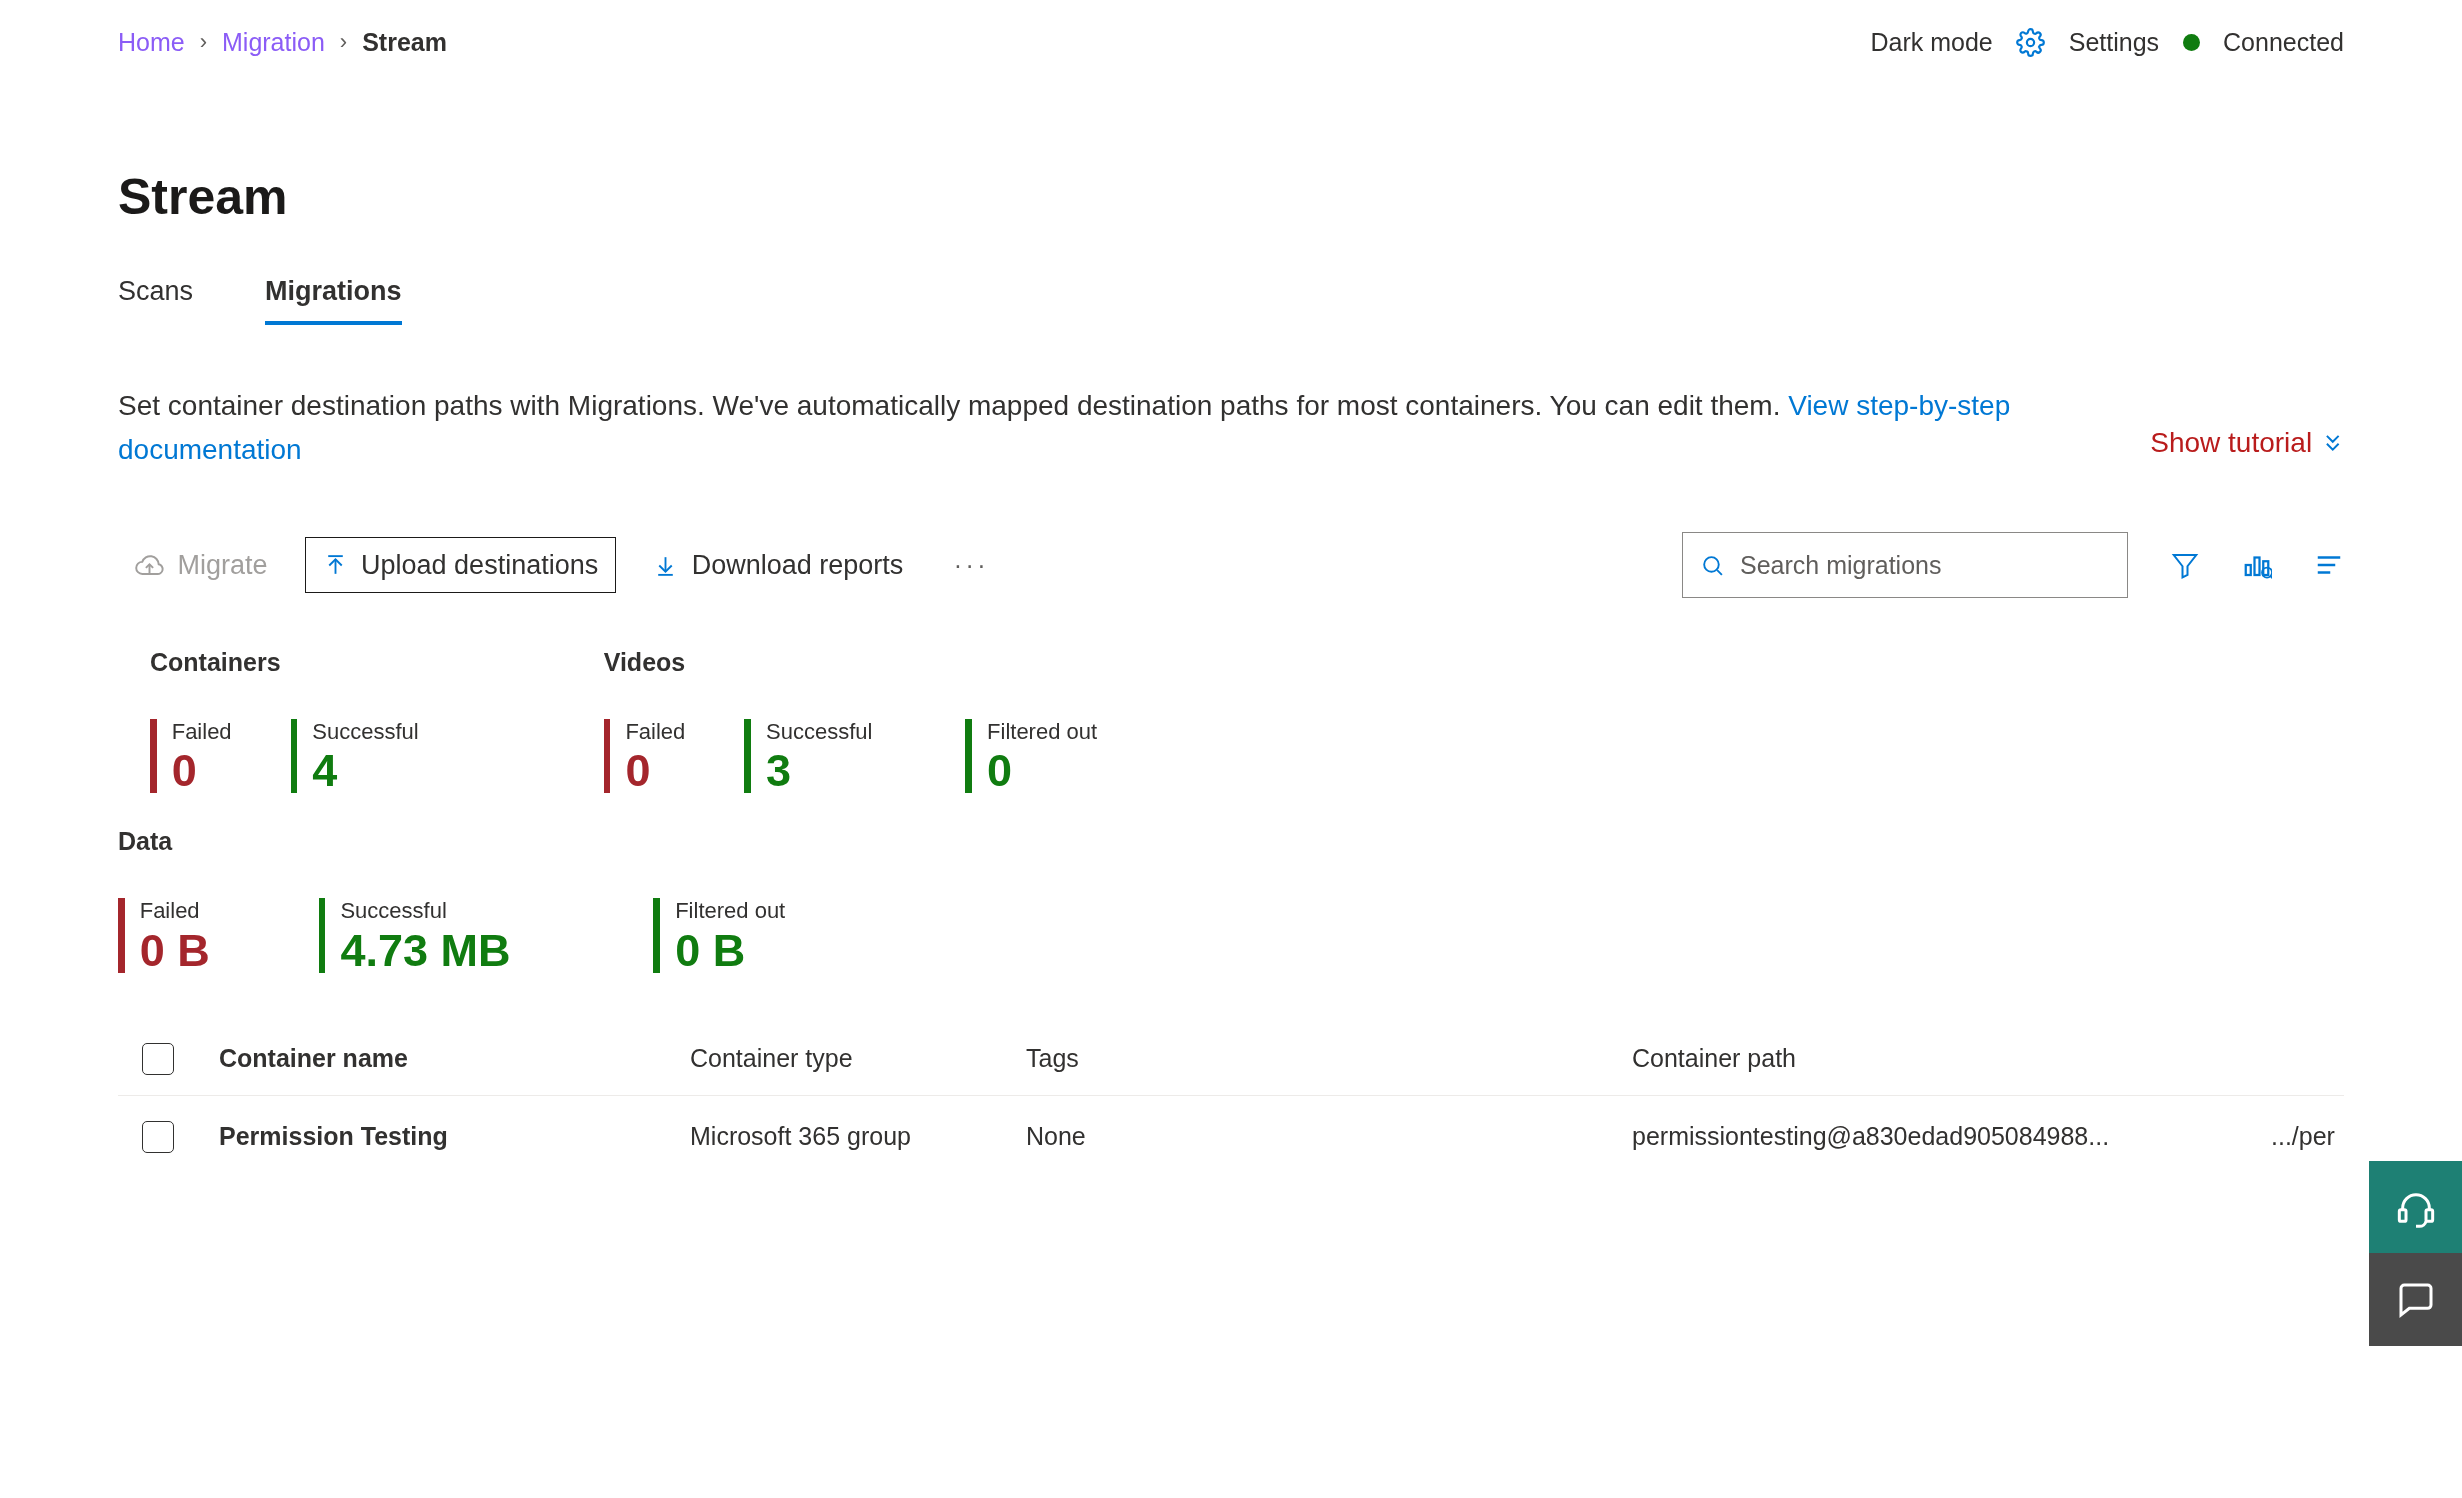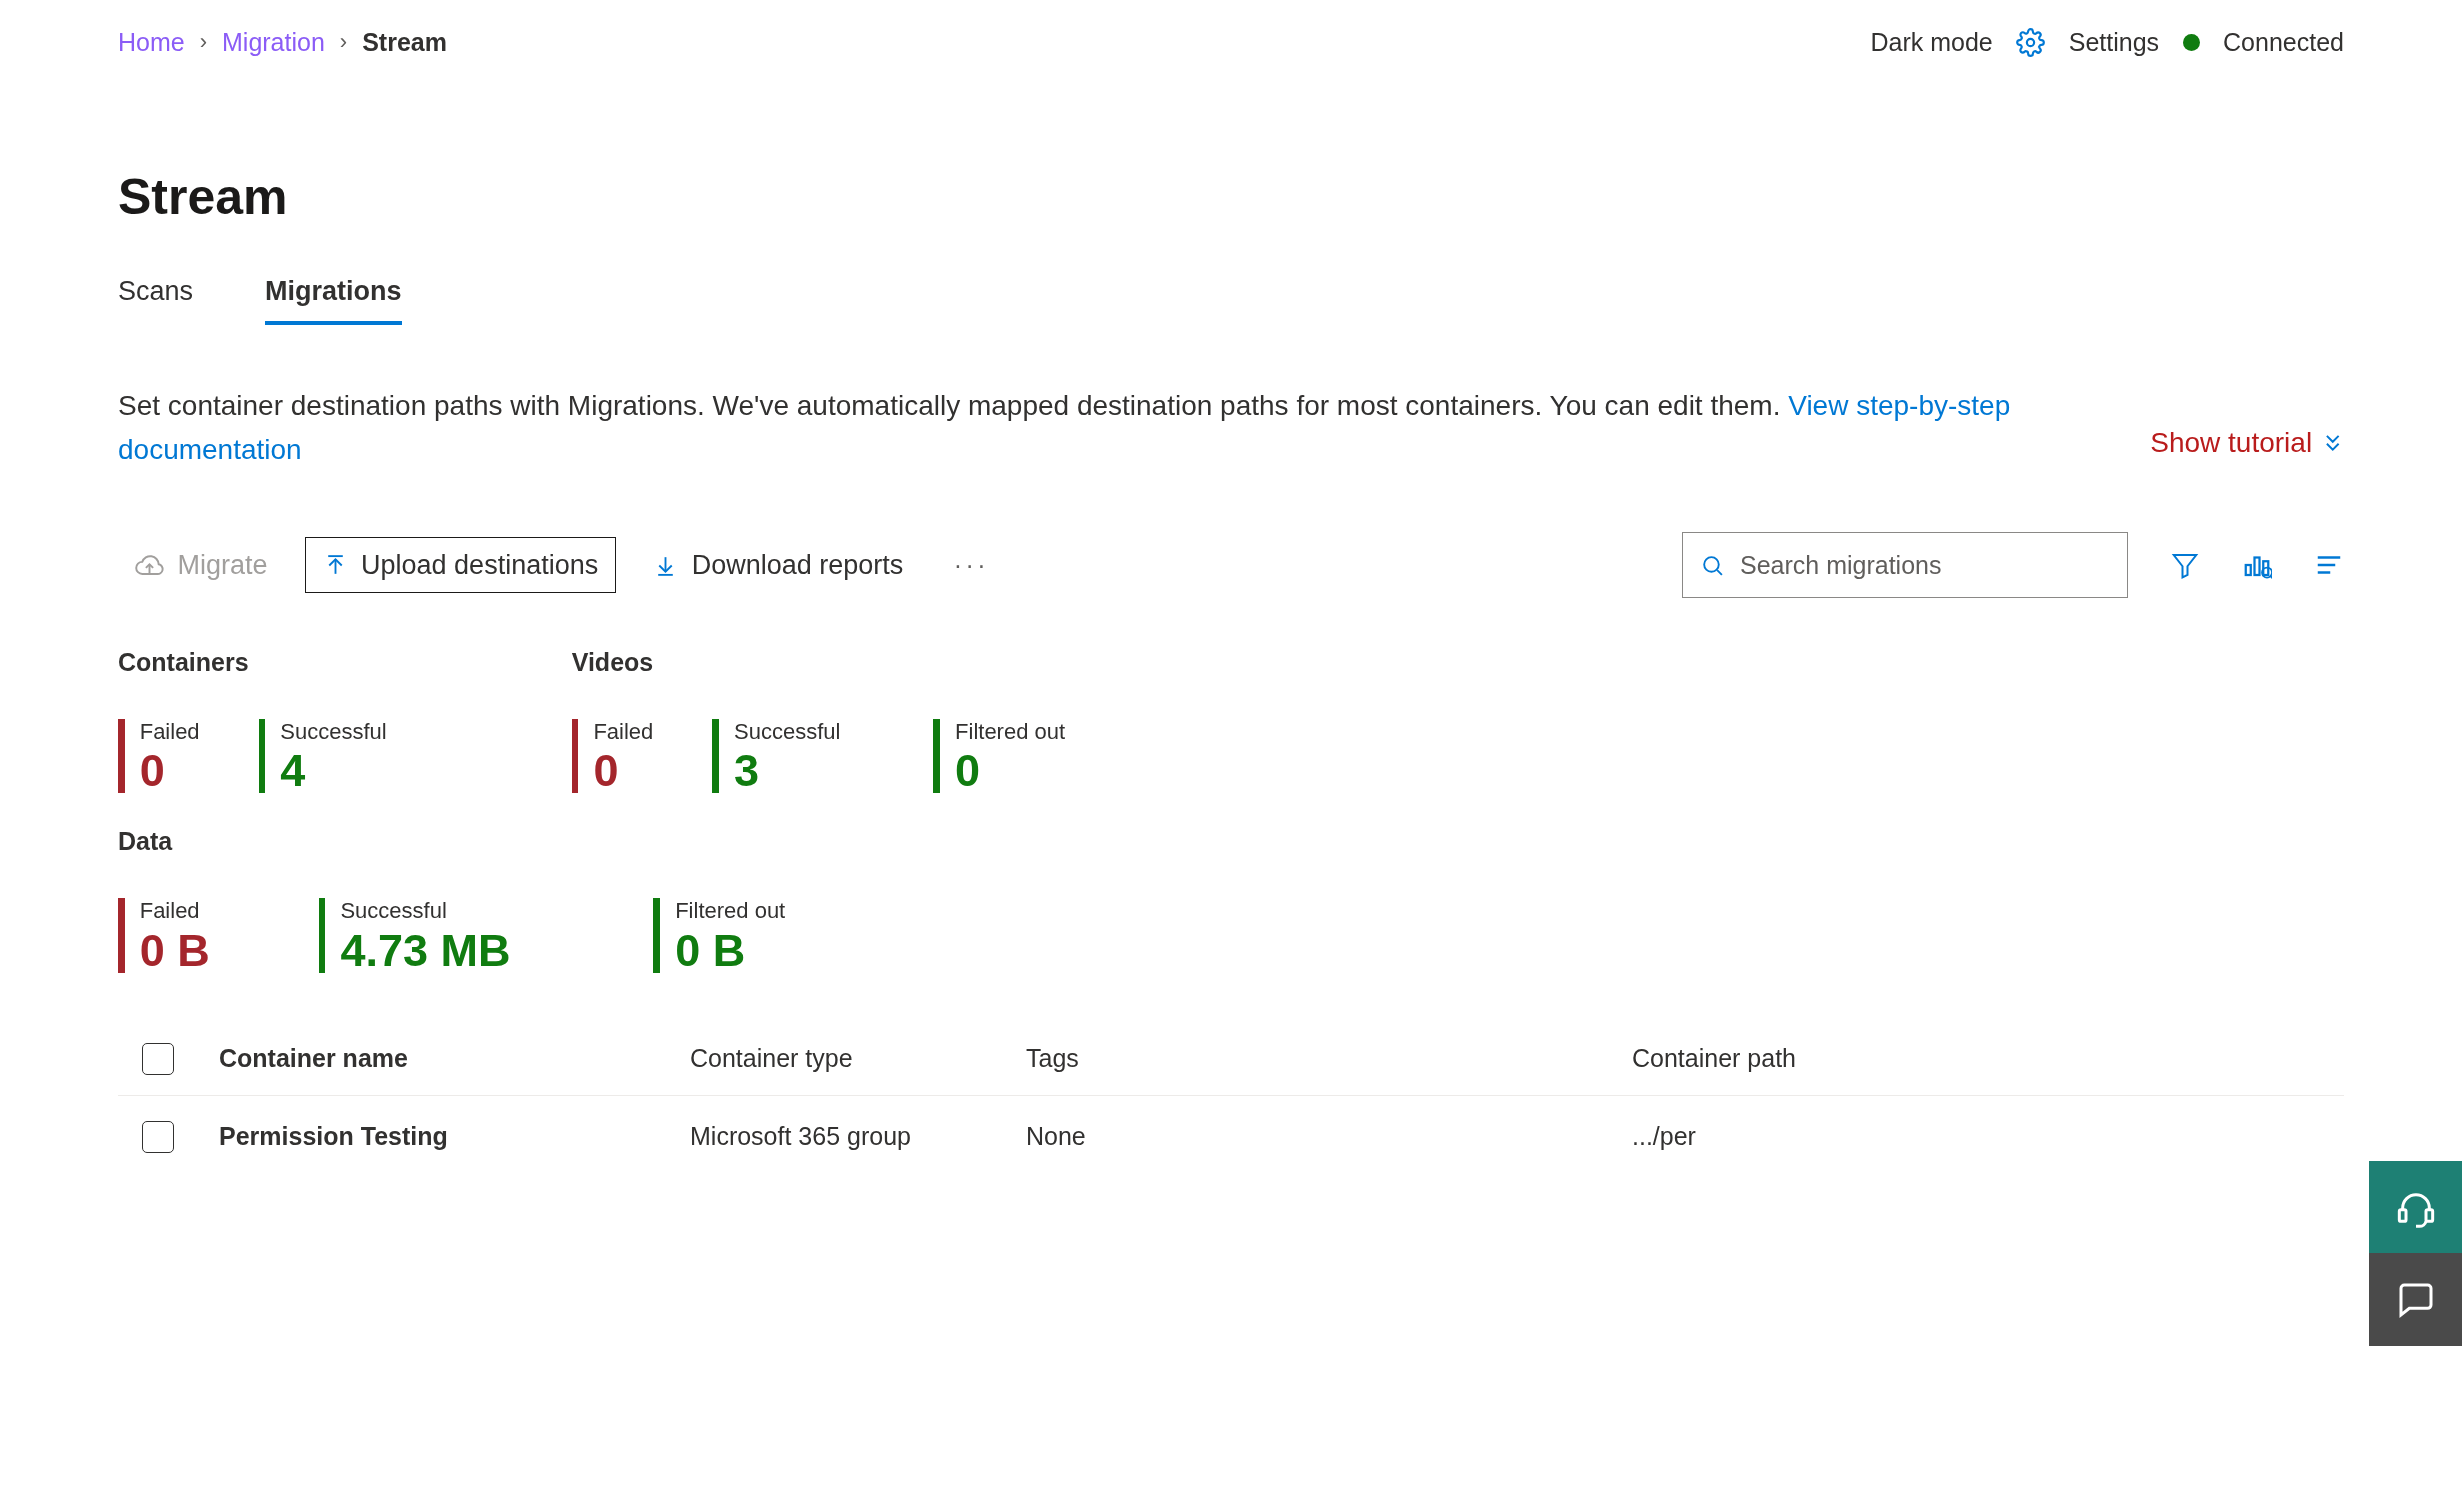--- a/index.html
+++ b/index.html
@@ -168,21 +168,21 @@
   .metric.green .bar { background:#107c10; }
   .metric .mtext .mlabel { font-size: 22px; color:#323130; }
   .metric .mtext .mvalue {
     font-size: 45px; font-weight:700; line-height:1.0;
     margin-top: 3.4px;
   }
   .metric.red .mvalue { color:#a4262c; }
   .metric.green .mvalue { color:#107c10; }
 
   .stats-block { margin-bottom: 34px; }
-  .stats-upper { display:flex; gap: 101px; }
+  .stats-upper { display:flex; gap: 101px; margin-left: 32px; }
   .stats-upper .col-videos { margin-left: 84px; }
 
   
   .table {
     width: 100%;
     margin-top: 50px;
   }
   .thead, .trow {
     display: grid;
     grid-template-columns: 101px 471px 336px 606px 639px 168px;
@@ -422,20 +422,21 @@
       <div class="th">Container path</div>
       <div class="th"></div>
     </div>
     <div class="trow">
       <div>
           <div class="checkbox"></div>
         </div>
       <div class="cname">Permission Testing</div>
       <div>Microsoft 365 group</div>
       <div>None</div>
+      <div>permissiontesting@a830edad905084988...</div>
       <div>.../per</div>
     </div>
   </div>
 
   <div class="float-btn float-support">
     <span>
       <svg width="40" height="40" viewBox="0 0 24 24" fill="none" stroke="#ffffff" stroke-width="1.8">
         <path d="M4 13v-1a8 8 0 0 1 16 0v1"></path>
           <rect x="2" y="13" width="4" height="7" rx="1"></rect>
           <rect x="18" y="13" width="4" height="7" rx="1"></rect>

